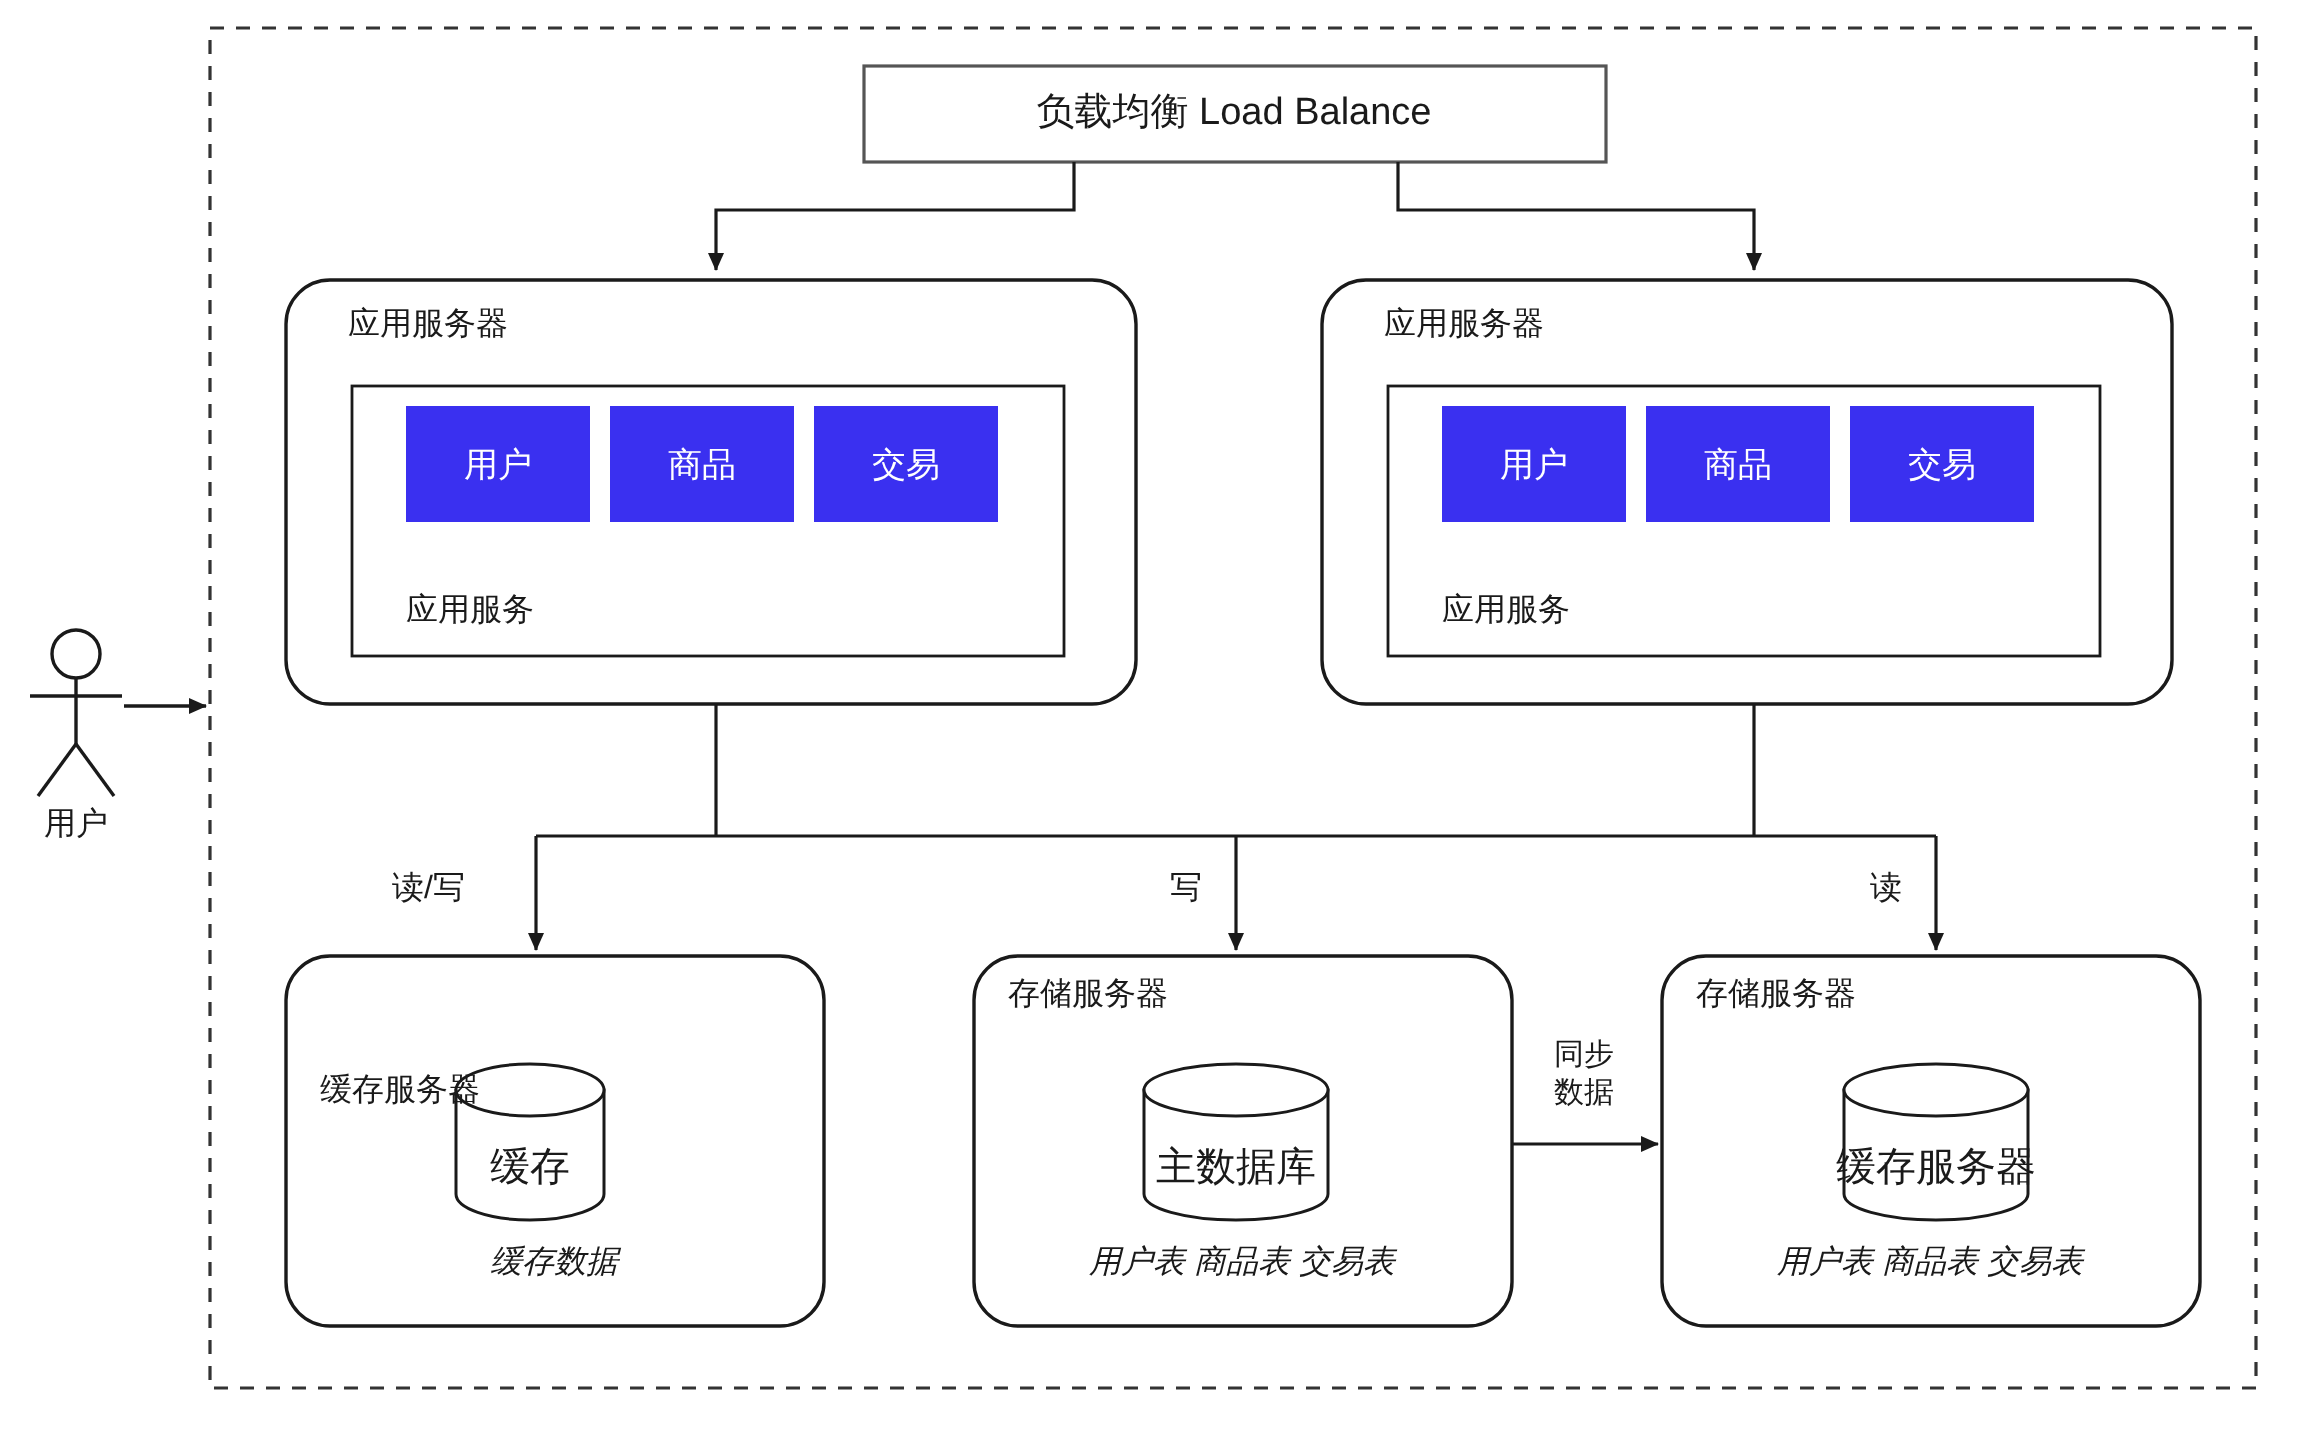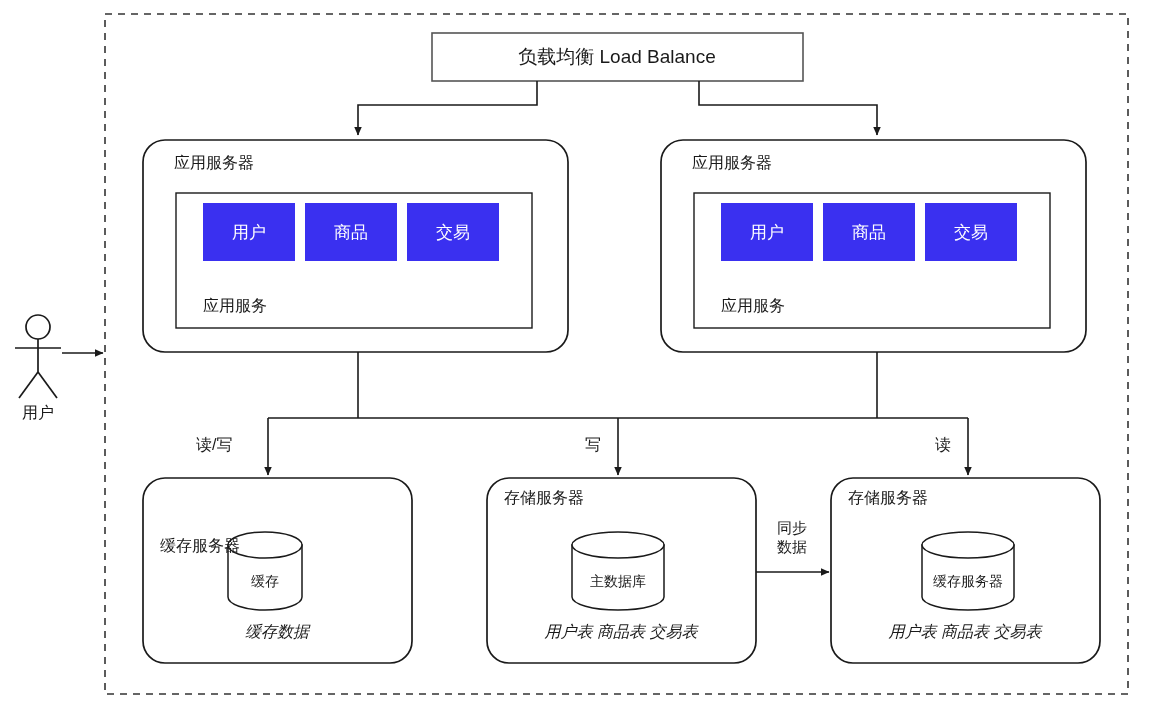--- a/index.html
+++ b/index.html
@@ -28,21 +28,21 @@
   .txt {
     position: absolute;
     white-space: nowrap;
     color: #1a1a1a;
     line-height: 1.18;
   }
   .t-title   { font-size: 19px; }
   .t-box     { font-size: 16px; }
   .t-chip    { font-size: 17px; color: #ffffff; }
   .t-edge    { font-size: 16px; }
-  .t-cyl     { font-size: 14px; }
+  .t-cyl     { font-size: 20px; }
   .t-tables  { font-size: 16px; font-style: italic; }
   .t-actor   { font-size: 16px; }
   .t-sync    { font-size: 15px; text-align: right; line-height: 1.28; }
   .center-x  { transform: translateX(-50%); }
   .chip {
     position: absolute;
     background: #3a30f0;
     display: flex;
     align-items: center;
     justify-content: center;

